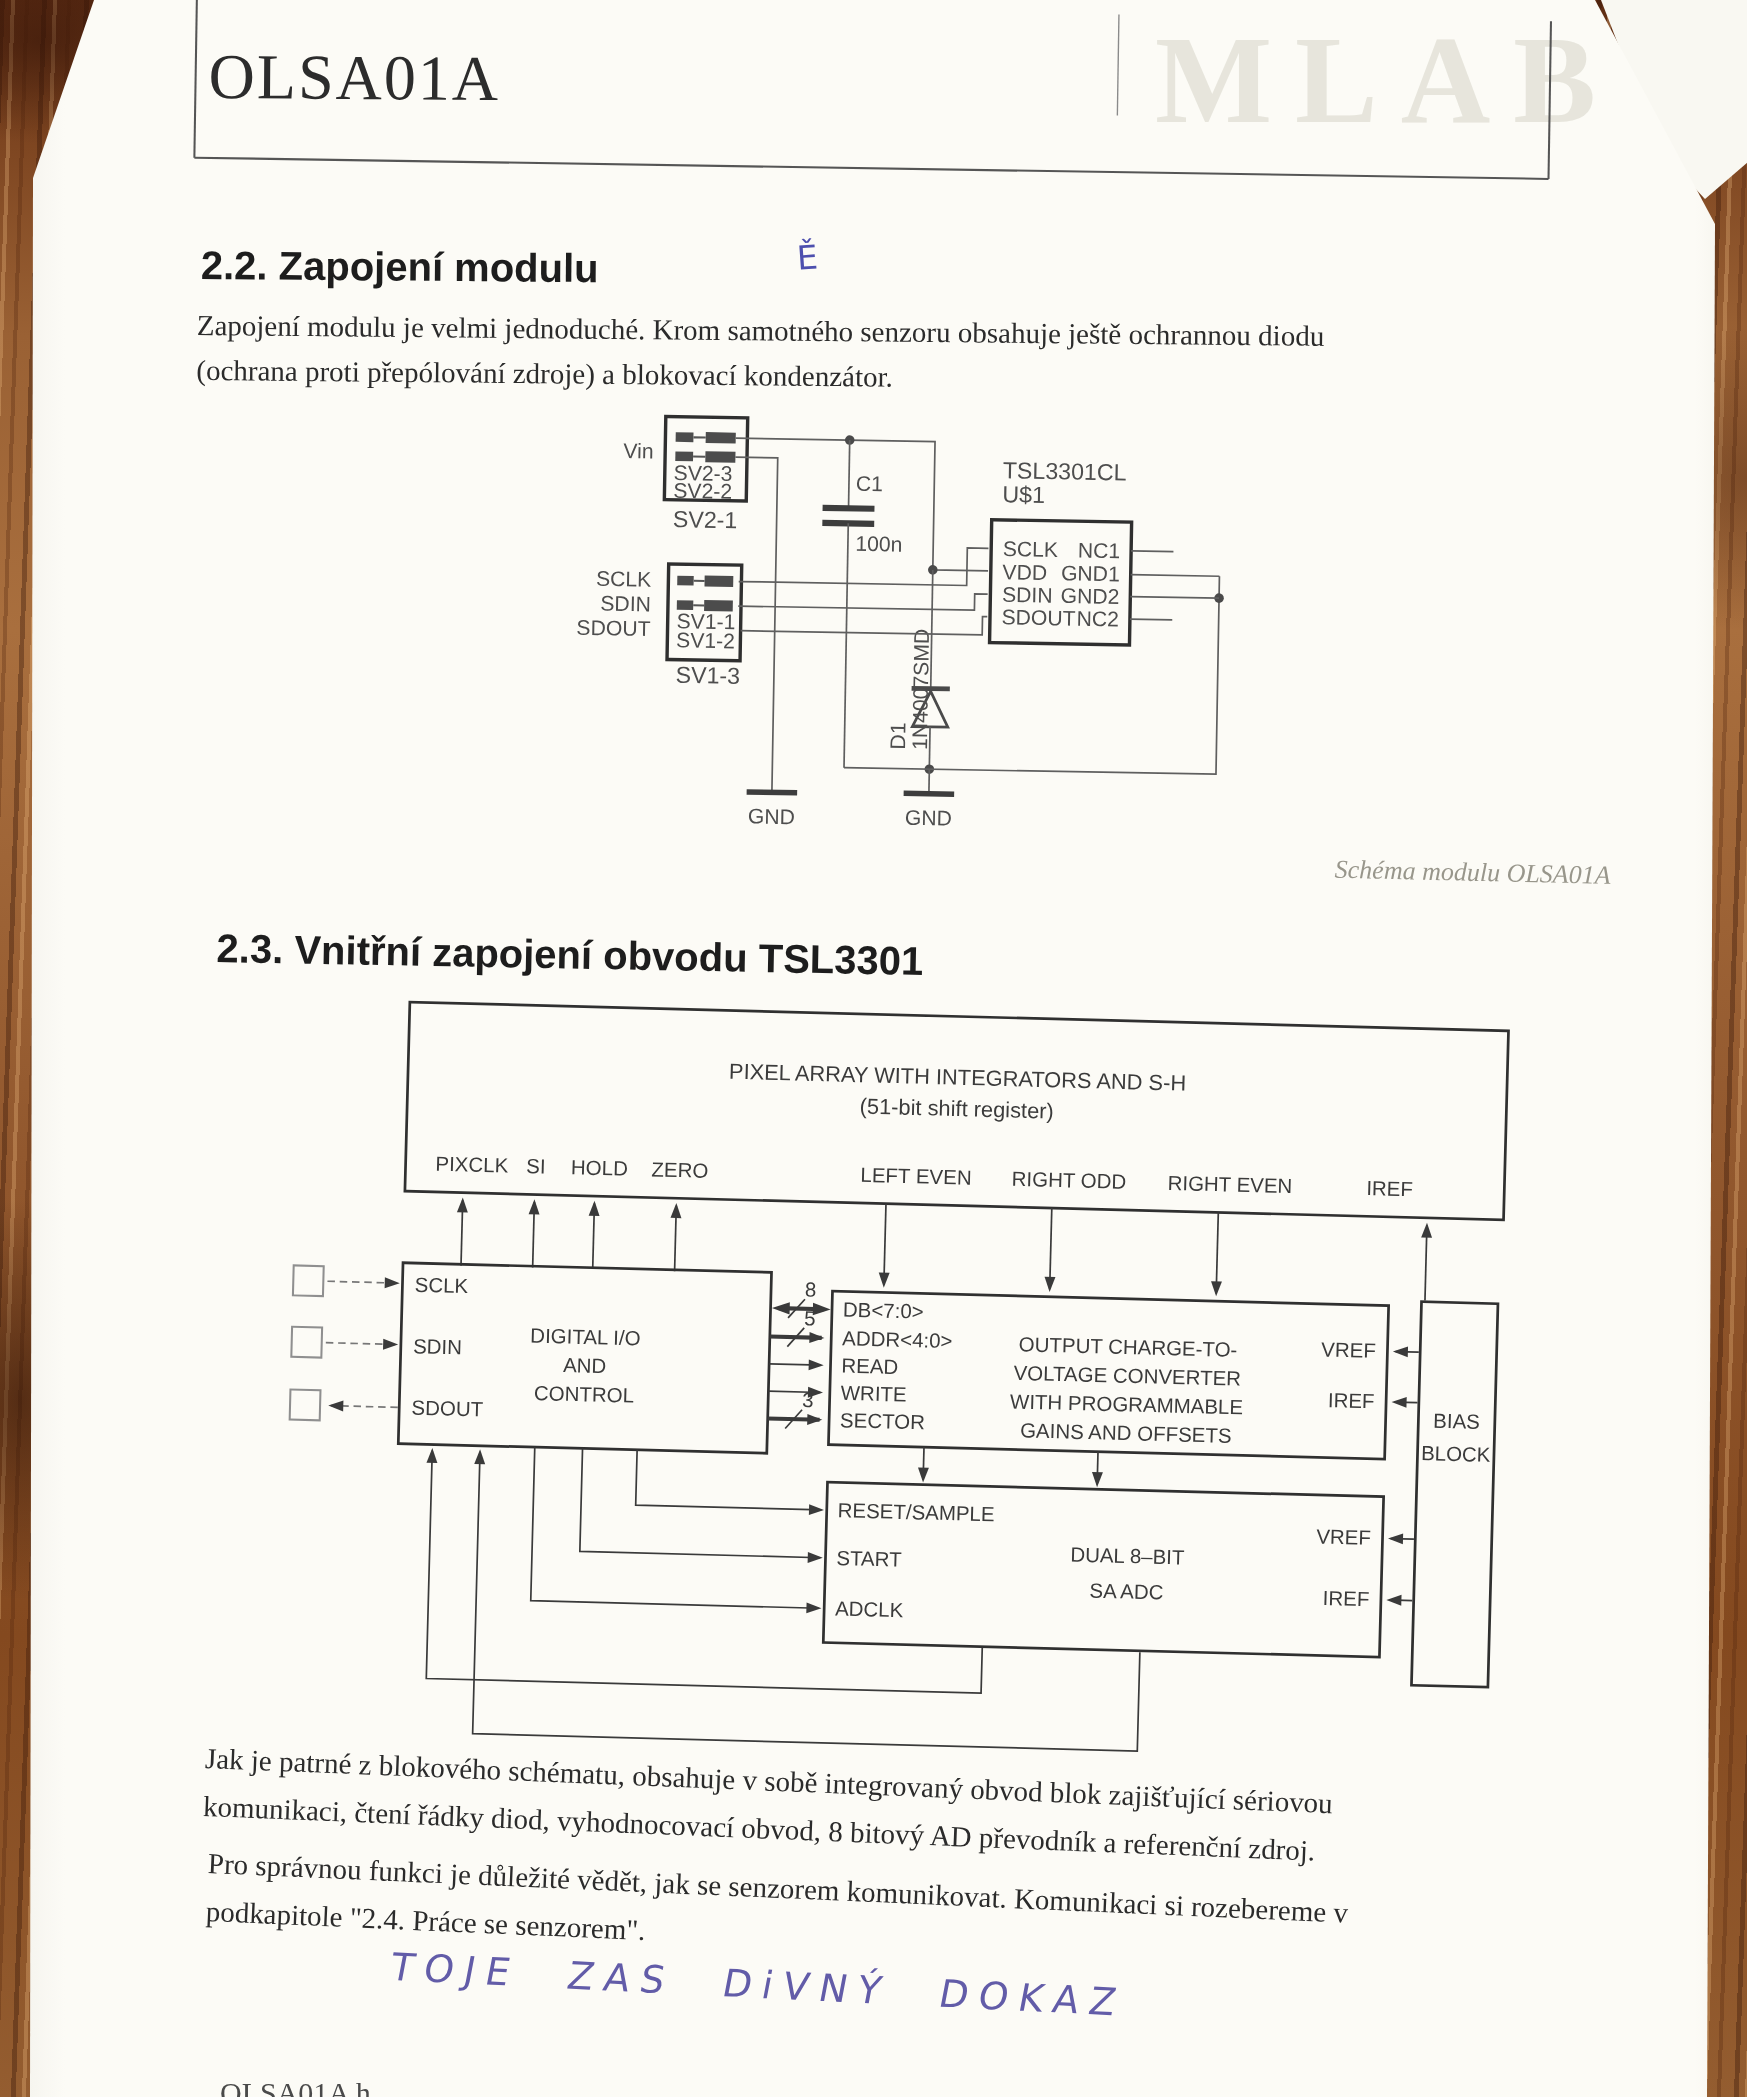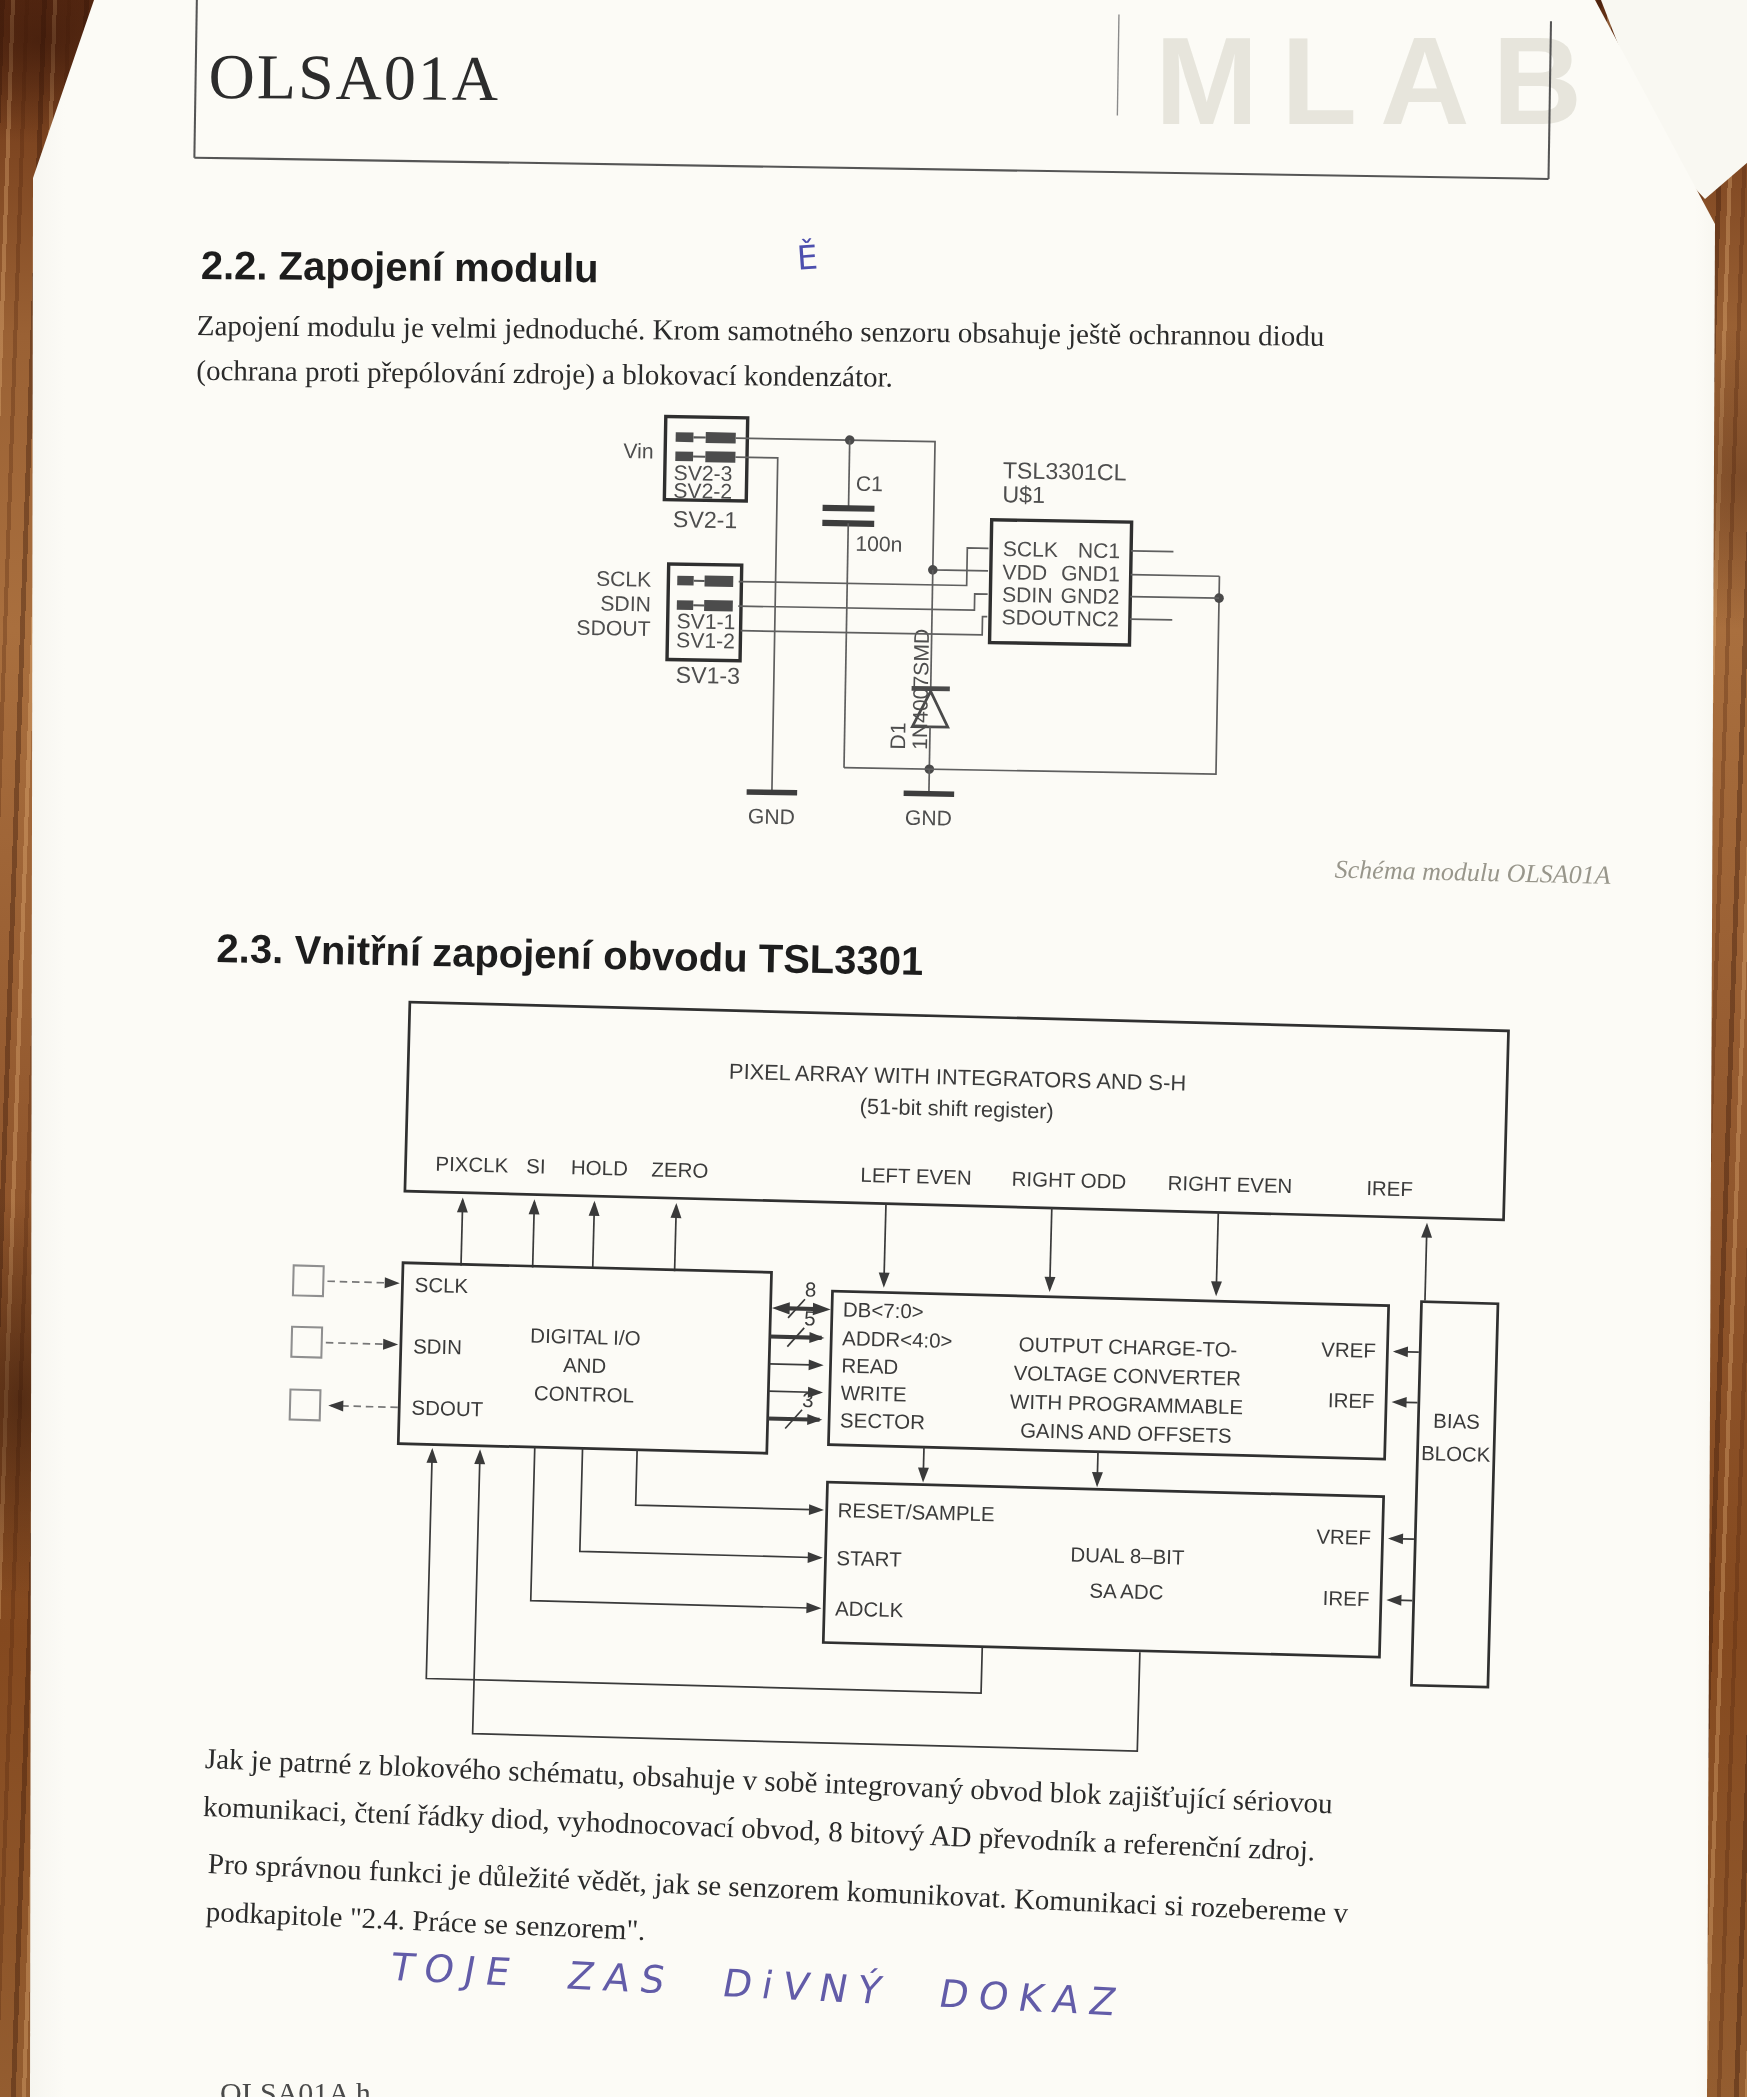--- a/index.html
+++ b/index.html
@@ -31,21 +31,21 @@
     background:linear-gradient(90deg,#e7e5dc 0px,#f6f5ef 29px,#fcfbf6 65px,#fcfbf6 97%,#f1efe7 100%);
   }
   .art{position:absolute;left:0;top:0;}
   .doc-title{
     position:absolute;left:209px;top:40px;
     font-family:"Liberation Serif", serif;font-size:64px;color:#2c2c2c;
     letter-spacing:2px;transform:rotate(.4deg);transform-origin:left top;white-space:nowrap;
   }
   .mlab-logo{
     position:absolute;left:1155px;top:9.6px;
-    font-family:Liberation Sans, sans-serif;font-weight:bold;font-size:124px;
+    font-family:Liberation Serif, serif;font-weight:bold;font-size:124px;
     letter-spacing:23px;color:rgba(213,211,198,.55);white-space:nowrap;
   }
   .h2{
     position:absolute;font-family:"Liberation Sans", sans-serif;font-weight:bold;
     font-size:40px;color:#1d1d1d;white-space:nowrap;transform-origin:left top;
   }
   .h22{left:201px;top:243px;transform:rotate(.45deg);}
   .h23{left:217px;top:926px;transform:rotate(1.05deg);}
   .body-par{
     position:absolute;font-size:29px;line-height:45px;color:#2b2b2b;

